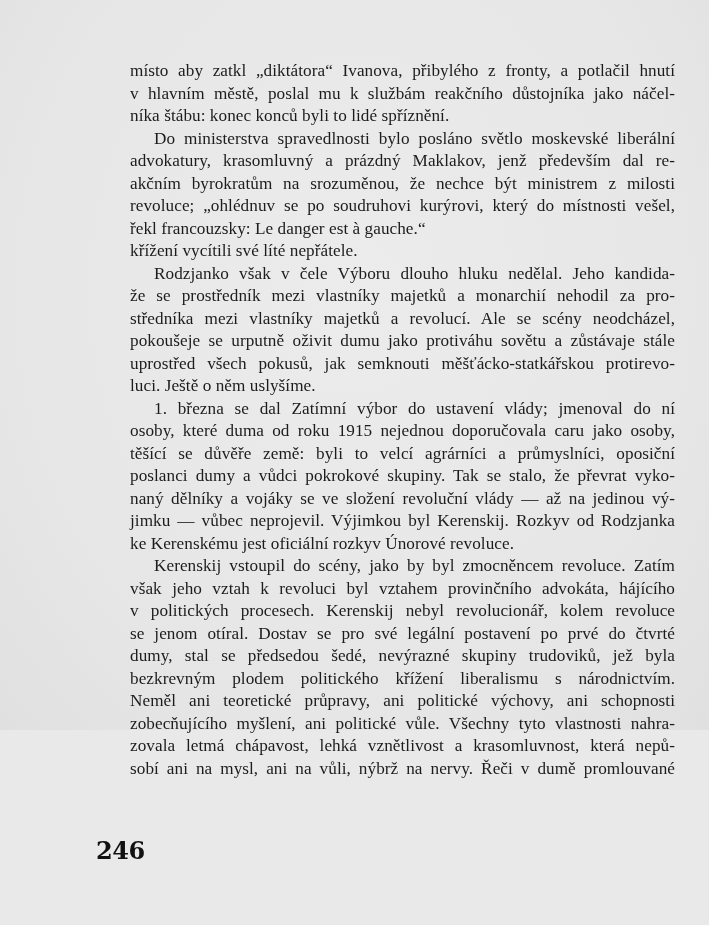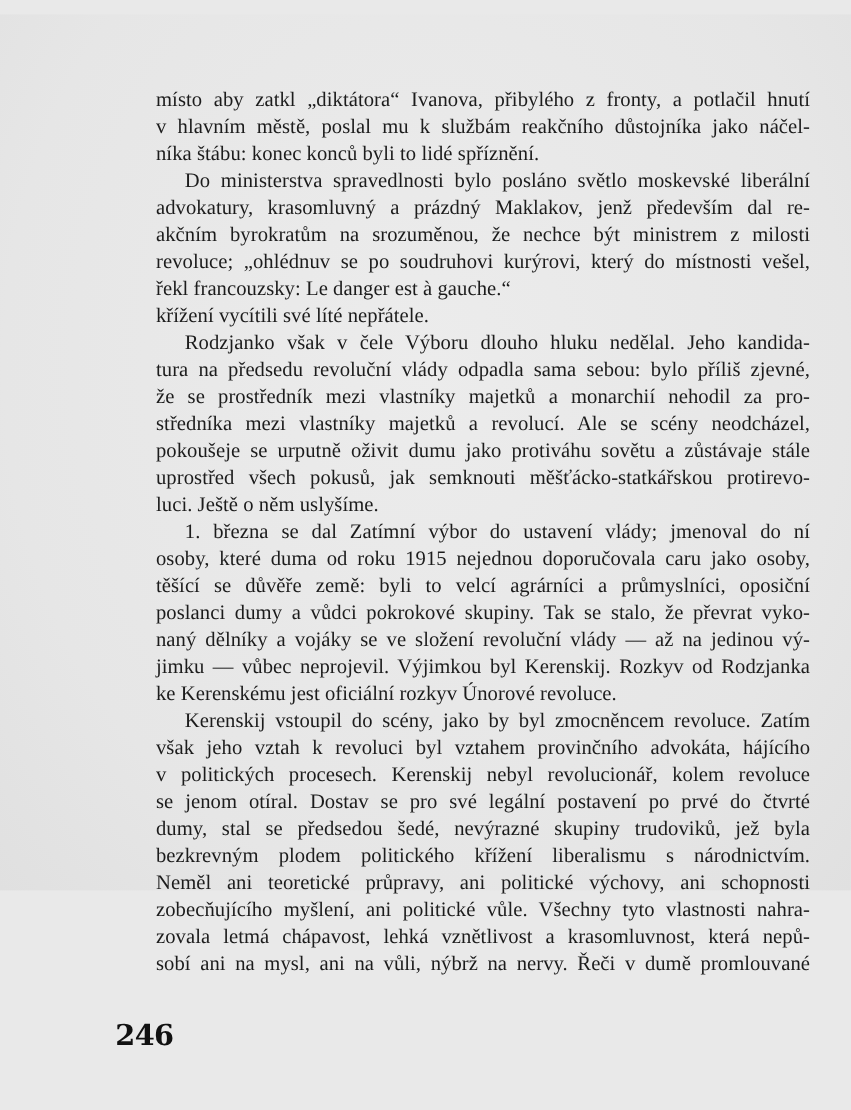--- a/index.html
+++ b/index.html
@@ -10,21 +10,21 @@
       width: 709px;
       height: 925px;
       background: #e9e9e9;
       position: relative;
       overflow: hidden;
       font-family: "DejaVu Serif", "Liberation Serif", serif;
       color: #1c1c1c;
     }
     .page {
       position: absolute;
-      left: 0; top: 12px;
+      left: 0; top: 0;
       width: 709px; height: 730px;
       background: radial-gradient(ellipse at 50% 40%, #ececec 0%, #e6e6e6 70%, #e0e0e0 100%);
     }
     .text-block {
       position: absolute;
       left: 130px;
       top: 60px;
       width: 545px;
     }
     .line {
@@ -74,21 +74,20 @@
       <span class="line">revoluce; „ohlédnuv se po soudruhovi kurýrovi, který do místnosti vešel,</span>
       <span class="line last">řekl francouzsky: Le danger est à gauche.“</span>
     </div>
 
     <div>
       <span class="line last">křížení vycítili své líté nepřátele.</span>
     </div>
 
     <div>
       <span class="line indent">Rodzjanko však v čele Výboru dlouho hluku nedělal. Jeho kandida-</span>
-      <span class="line">tura na předsedu revoluční vlády odpadla sama sebou: bylo příliš zjevné,</span>
       <span class="line">že se prostředník mezi vlastníky majetků a monarchií nehodil za pro-</span>
       <span class="line">středníka mezi vlastníky majetků a revolucí. Ale se scény neodcházel,</span>
       <span class="line">pokoušeje se urputně oživit dumu jako protiváhu sovětu a zůstávaje stále</span>
       <span class="line">uprostřed všech pokusů, jak semknouti měšťácko-statkářskou protirevo-</span>
       <span class="line last">luci. Ještě o něm uslyšíme.</span>
     </div>
 
     <div>
       <span class="line indent">1. března se dal Zatímní výbor do ustavení vlády; jmenoval do ní</span>
       <span class="line">osoby, které duma od roku 1915 nejednou doporučovala caru jako osoby,</span>

